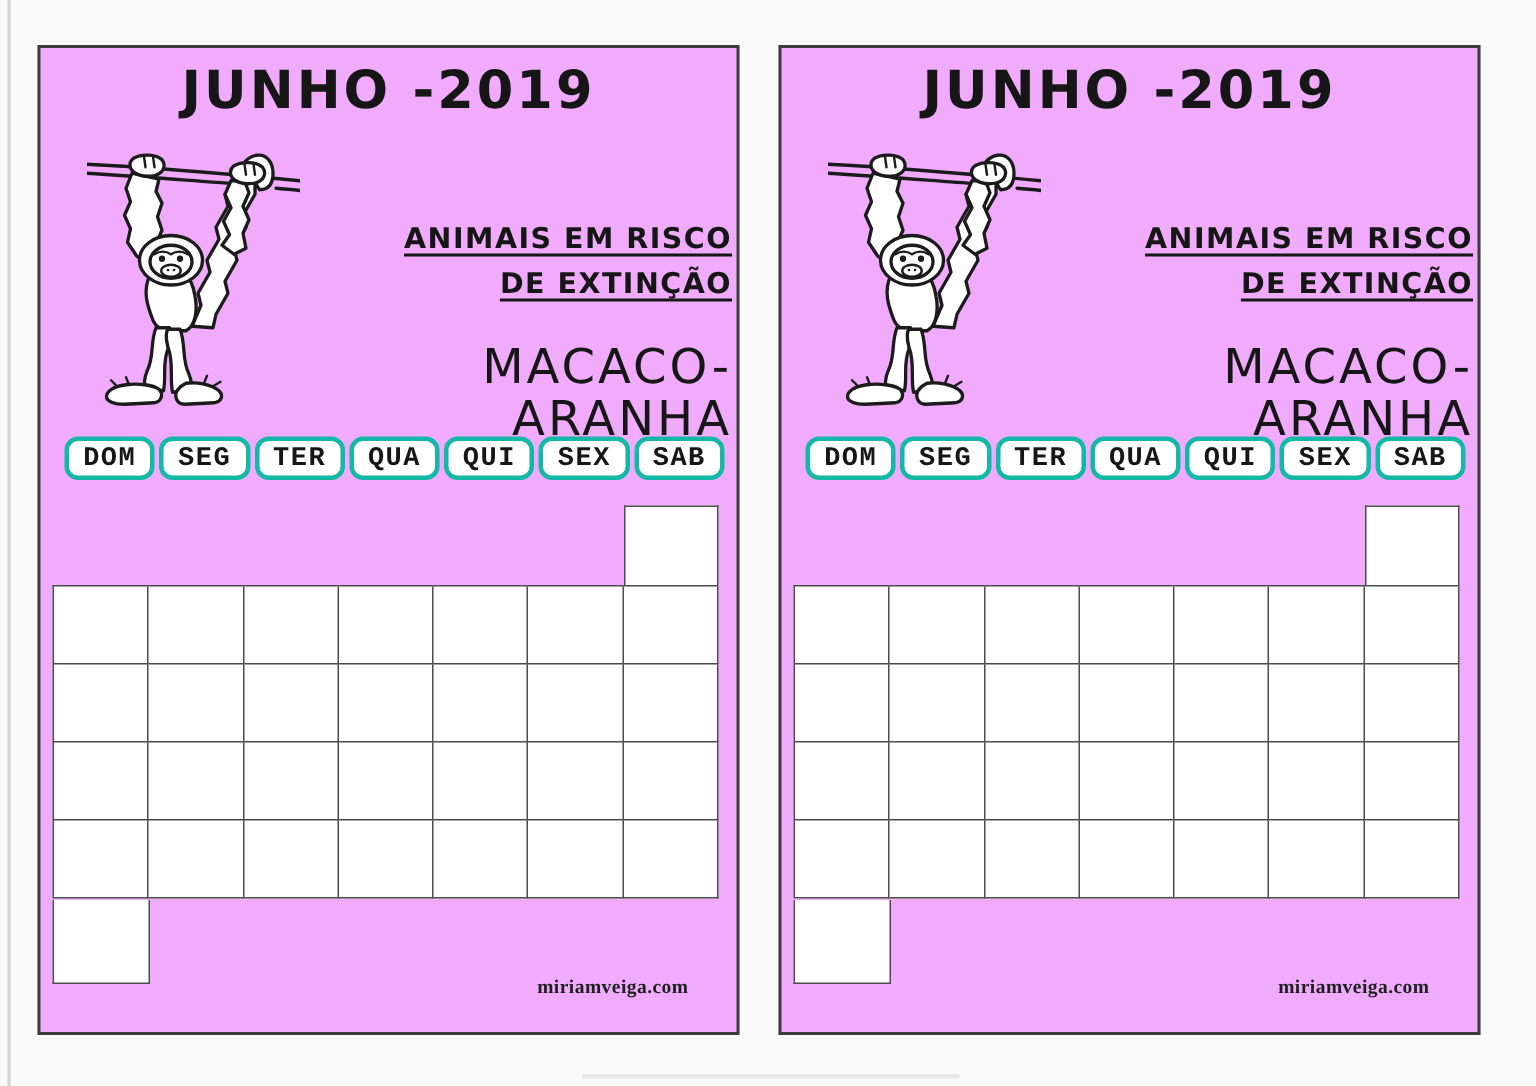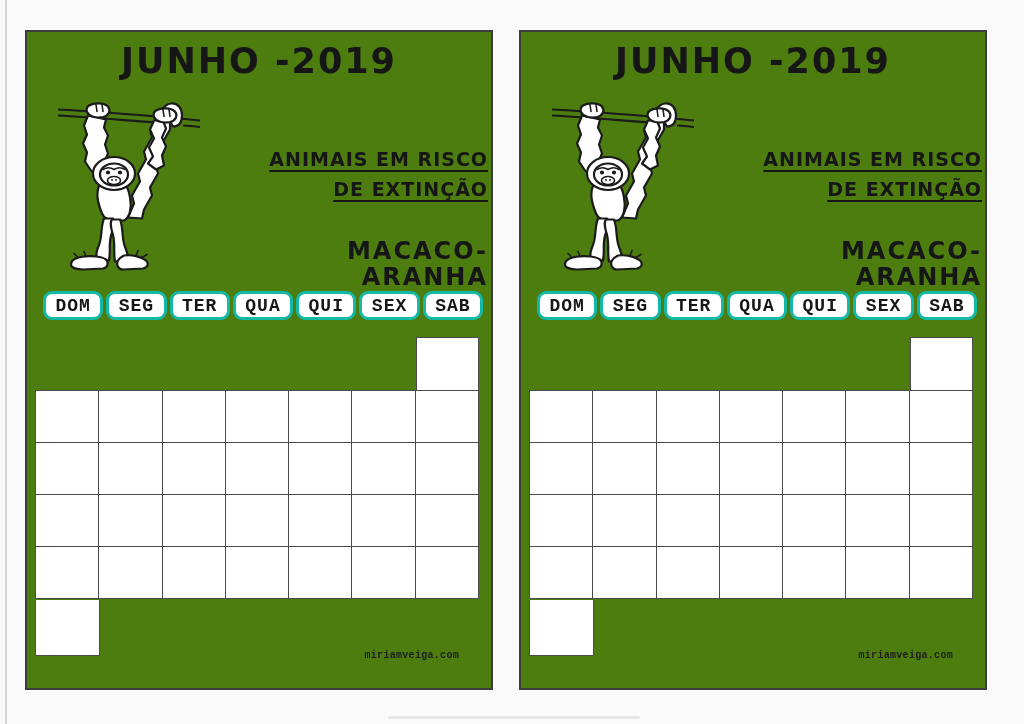--- a/index.html
+++ b/index.html
@@ -7,41 +7,41 @@
     width:1024px;height:724px;position:relative;overflow:hidden;
     background:#fafafa;
     font-family:"DejaVu Sans", sans-serif;
     color:#161616;
   }
   .scan-edge{position:absolute;left:5px;top:0;width:2px;height:724px;background:#cdcdcd;opacity:.85;}
   .scan-smudge{position:absolute;left:388px;top:716px;width:252px;height:3px;background:#e7e7e7;border-radius:2px;}
 
   .panel{
     position:absolute;top:30px;width:468px;height:660px;box-sizing:border-box;
-    background:#4d7c0f;border:2px solid #3c3c3c;
+    background:#f0abfc;border:2px solid #3c3c3c;
   }
   .panel.left{left:25px;}
   .panel.right{left:519px;}
 
   .month-title{
     position:absolute;top:12px;left:0;right:0;text-align:center;
     font-size:35px;font-weight:bold;letter-spacing:2px;line-height:1;
   }
 
   .monkey{position:absolute;left:31px;top:66px;width:142px;height:176px;}
 
   .headings{
     position:absolute;left:203px;top:112px;width:258px;text-align:right;
   }
   .heading-line{
     font-size:19px;font-weight:bold;letter-spacing:1px;line-height:30px;
     text-decoration:underline;text-underline-offset:4px;text-decoration-thickness:2px;
   }
   .animal-name{
-    margin-top:34px;font-size:24px;font-weight:bold;letter-spacing:2px;line-height:1.1;
+    margin-top:23px;font-size:32px;font-weight:normal;letter-spacing:2px;line-height:1.1;
   }
 
   .weekday-row{
     position:absolute;left:16px;top:259px;width:440px;
     display:flex;gap:3px;box-sizing:border-box;
   }
   .weekday-pill{
     flex:1;height:29px;box-sizing:border-box;
     border:3px solid #14b8a6;border-radius:9px;background:#fff;
     display:flex;align-items:center;justify-content:center;
@@ -61,21 +61,21 @@
   .grid-main .cell{
     box-sizing:border-box;border-right:1.5px solid #4b4b4b;border-bottom:1.5px solid #4b4b4b;
   }
   .cell-last{
     position:absolute;left:0;top:262.5px;width:64.5px;height:56px;box-sizing:border-box;
     border:1.5px solid #4b4b4b;border-top:none;background:#fff;
   }
 
   .site-footer{
     position:absolute;right:32px;top:618px;
-    font-family:Liberation Mono, monospace;font-size:10px;font-weight:600;color:#202020;
+    font-family:Liberation Serif, serif;font-size:13px;font-weight:600;color:#202020;
     letter-spacing:.3px;
   }
 </style>
 </head>
 <body>
 
 <div class="scan-edge"></div>
 <div class="scan-smudge"></div>
 
 <div class="panel left">

